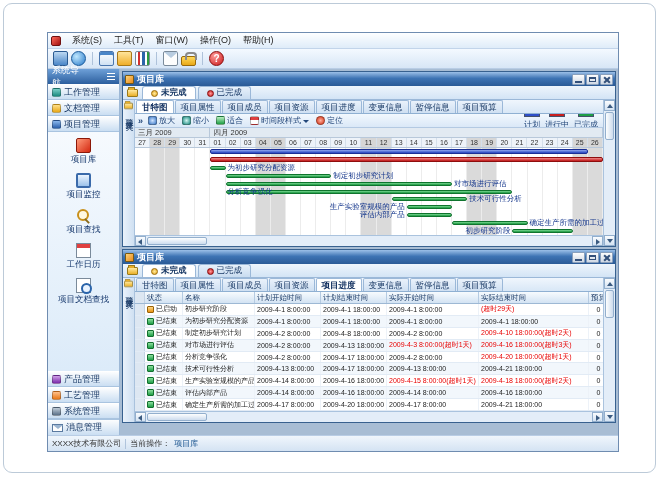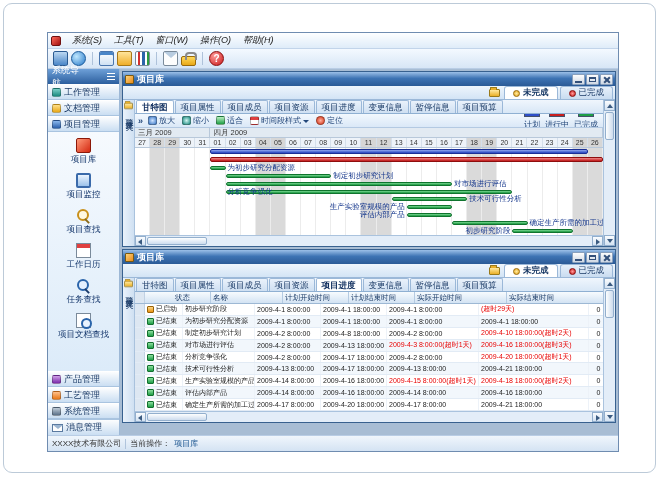--- a/index.html
+++ b/index.html
@@ -76,21 +76,21 @@
 .wicon{width:9px;height:9px;background:linear-gradient(135deg,#ffd37a,#e88a1a);border:1px solid #7a5a10;border-radius:1px;flex:none;}
 .wtitle{color:#fff;font-size:9px;font-weight:bold;}
 .wbtns{margin-left:auto;display:flex;gap:1px;}
 .wbtn{width:13px;height:11px;background:linear-gradient(#fdfdfd,#cfd8e4);border:1px solid #8aa0bc;position:relative;border-radius:1px;}
 .wbtn.min::after{content:"";position:absolute;left:2px;right:2px;bottom:1px;height:2px;background:#33507a;}
 .wbtn.max::after{content:"";position:absolute;left:2px;top:2px;right:2px;bottom:2px;border:1px solid #33507a;border-top-width:2px;}
 .wbtn.close::before,.wbtn.close::after{content:"";position:absolute;left:5px;top:1px;width:2px;height:8px;background:#33507a;}
 .wbtn.close::before{transform:rotate(45deg);}
 .wbtn.close::after{transform:rotate(-45deg);}
 .ftabs{height:14px;display:flex;align-items:flex-end;gap:2px;padding:0 2px;
-  background:linear-gradient(#eef5fc,#d3e4f5);border-bottom:1px solid #9bb8d8;flex:none;justify-content:flex-end;}
+  background:linear-gradient(#eef5fc,#d3e4f5);border-bottom:1px solid #9bb8d8;flex:none;}
 .fbtn{display:flex;align-items:center;padding:0 2px 2px;}
 .cfold{width:11px;height:8px;background:linear-gradient(#ffe9a0,#eab028);border:1px solid #9a7a1a;border-radius:1px;position:relative;display:inline-block;}
 .cfold::before{content:"";position:absolute;top:-3px;left:0;width:5px;height:2px;background:#eab028;border:1px solid #9a7a1a;border-bottom:none;border-radius:1px 1px 0 0;}
 .ftabs-inner{display:flex;align-items:flex-end;gap:2px;}
 .ftab{display:flex;align-items:center;gap:3px;font-size:8.5px;color:#1a3a66;padding:1px 8px;height:13px;
   border:1px solid #9bb8d8;border-bottom:none;border-radius:3px 3px 0 0;background:linear-gradient(#e7f0fa,#c9dcf0);white-space:nowrap;}
 .ftab.active{background:#fff;font-weight:bold;}
 .fdot{width:7px;height:7px;border-radius:50%;display:inline-block;}
 .dot-pending{background:radial-gradient(#ffe9a0,#e8a818);border:1px solid #9a6a0a;}
 .dot-done{background:radial-gradient(#ff9a9a,#c81818);border:1px solid #8a0c0c;}
@@ -171,21 +171,21 @@
 .caret.dark{border-top-color:#14508c;}
 </style>
 </head>
 <body>
 
 <div class="frame">
 <div class="app">
 
   <div class="menubar">
     <span class="appicon"></span>
-    <span id="menu" style="display:flex;font-style:italic;">
+    <span id="menu" style="display:flex;">
           <span class="menu-item">系统(S)</span>
           <span class="menu-item">工具(T)</span>
           <span class="menu-item">窗口(W)</span>
           <span class="menu-item">操作(O)</span>
           <span class="menu-item">帮助(H)</span>
         </span>
   </div>
 
   <div class="toolbar" id="tbar">
         <span class="tbicon ic-monitor-icon"></span>
@@ -227,24 +227,20 @@
               <span class="ic ic-monitor-blue"></span>
               <span>项目监控</span>
             </div>
             <div class="sb-item">
               <span class="ic ic-search-gold"></span>
               <span>项目查找</span>
             </div>
             <div class="sb-item">
               <span class="ic ic-calendar"></span>
               <span>工作日历</span>
-            </div>
-            <div class="sb-item">
-              <span class="ic ic-search-blue"></span>
-              <span>任务查找</span>
             </div>
             <div class="sb-item">
               <span class="ic ic-doc-search"></span>
               <span>项目文档查找</span>
             </div>
           </div>
       <div id="sb-bottom" style="display:contents"><div class="sb-sec">
               <span class="sic ic-product-icon"></span>
               <span>产品管理</span>
             </div><div class="sb-sec">
@@ -483,21 +479,21 @@
                   <span class="tab">项目属性</span>
                   <span class="tab">项目成员</span>
                   <span class="tab">项目资源</span>
                   <span class="tab active">项目进度</span>
                   <span class="tab">变更信息</span>
                   <span class="tab">暂停信息</span>
                   <span class="tab">项目预算</span>
                 </div>
             <div class="thead" id="t-head">
                   <div class="th sel" style="width: 10px;"></div>
-                  <div class="th" style="width: 38px; margin-left: 28px;">状态</div>
+                  <div class="th" style="width: 38px;">状态</div>
                   <div class="th" style="width: 72px;">名称</div>
                   <div class="th" style="width: 66px;">计划开始时间</div>
                   <div class="th" style="width: 66px;">计划结束时间</div>
                   <div class="th" style="width: 92px;">实际开始时间</div>
                   <div class="th" style="width: 110px;">实际结束时间</div>
                   <div class="th" style="width: 18px;">预算</div>
                 </div>
             <div class="trows" id="t-rows">
                   <div class="tr">
                     <div class="td sel" style="width: 10px;"></div>

